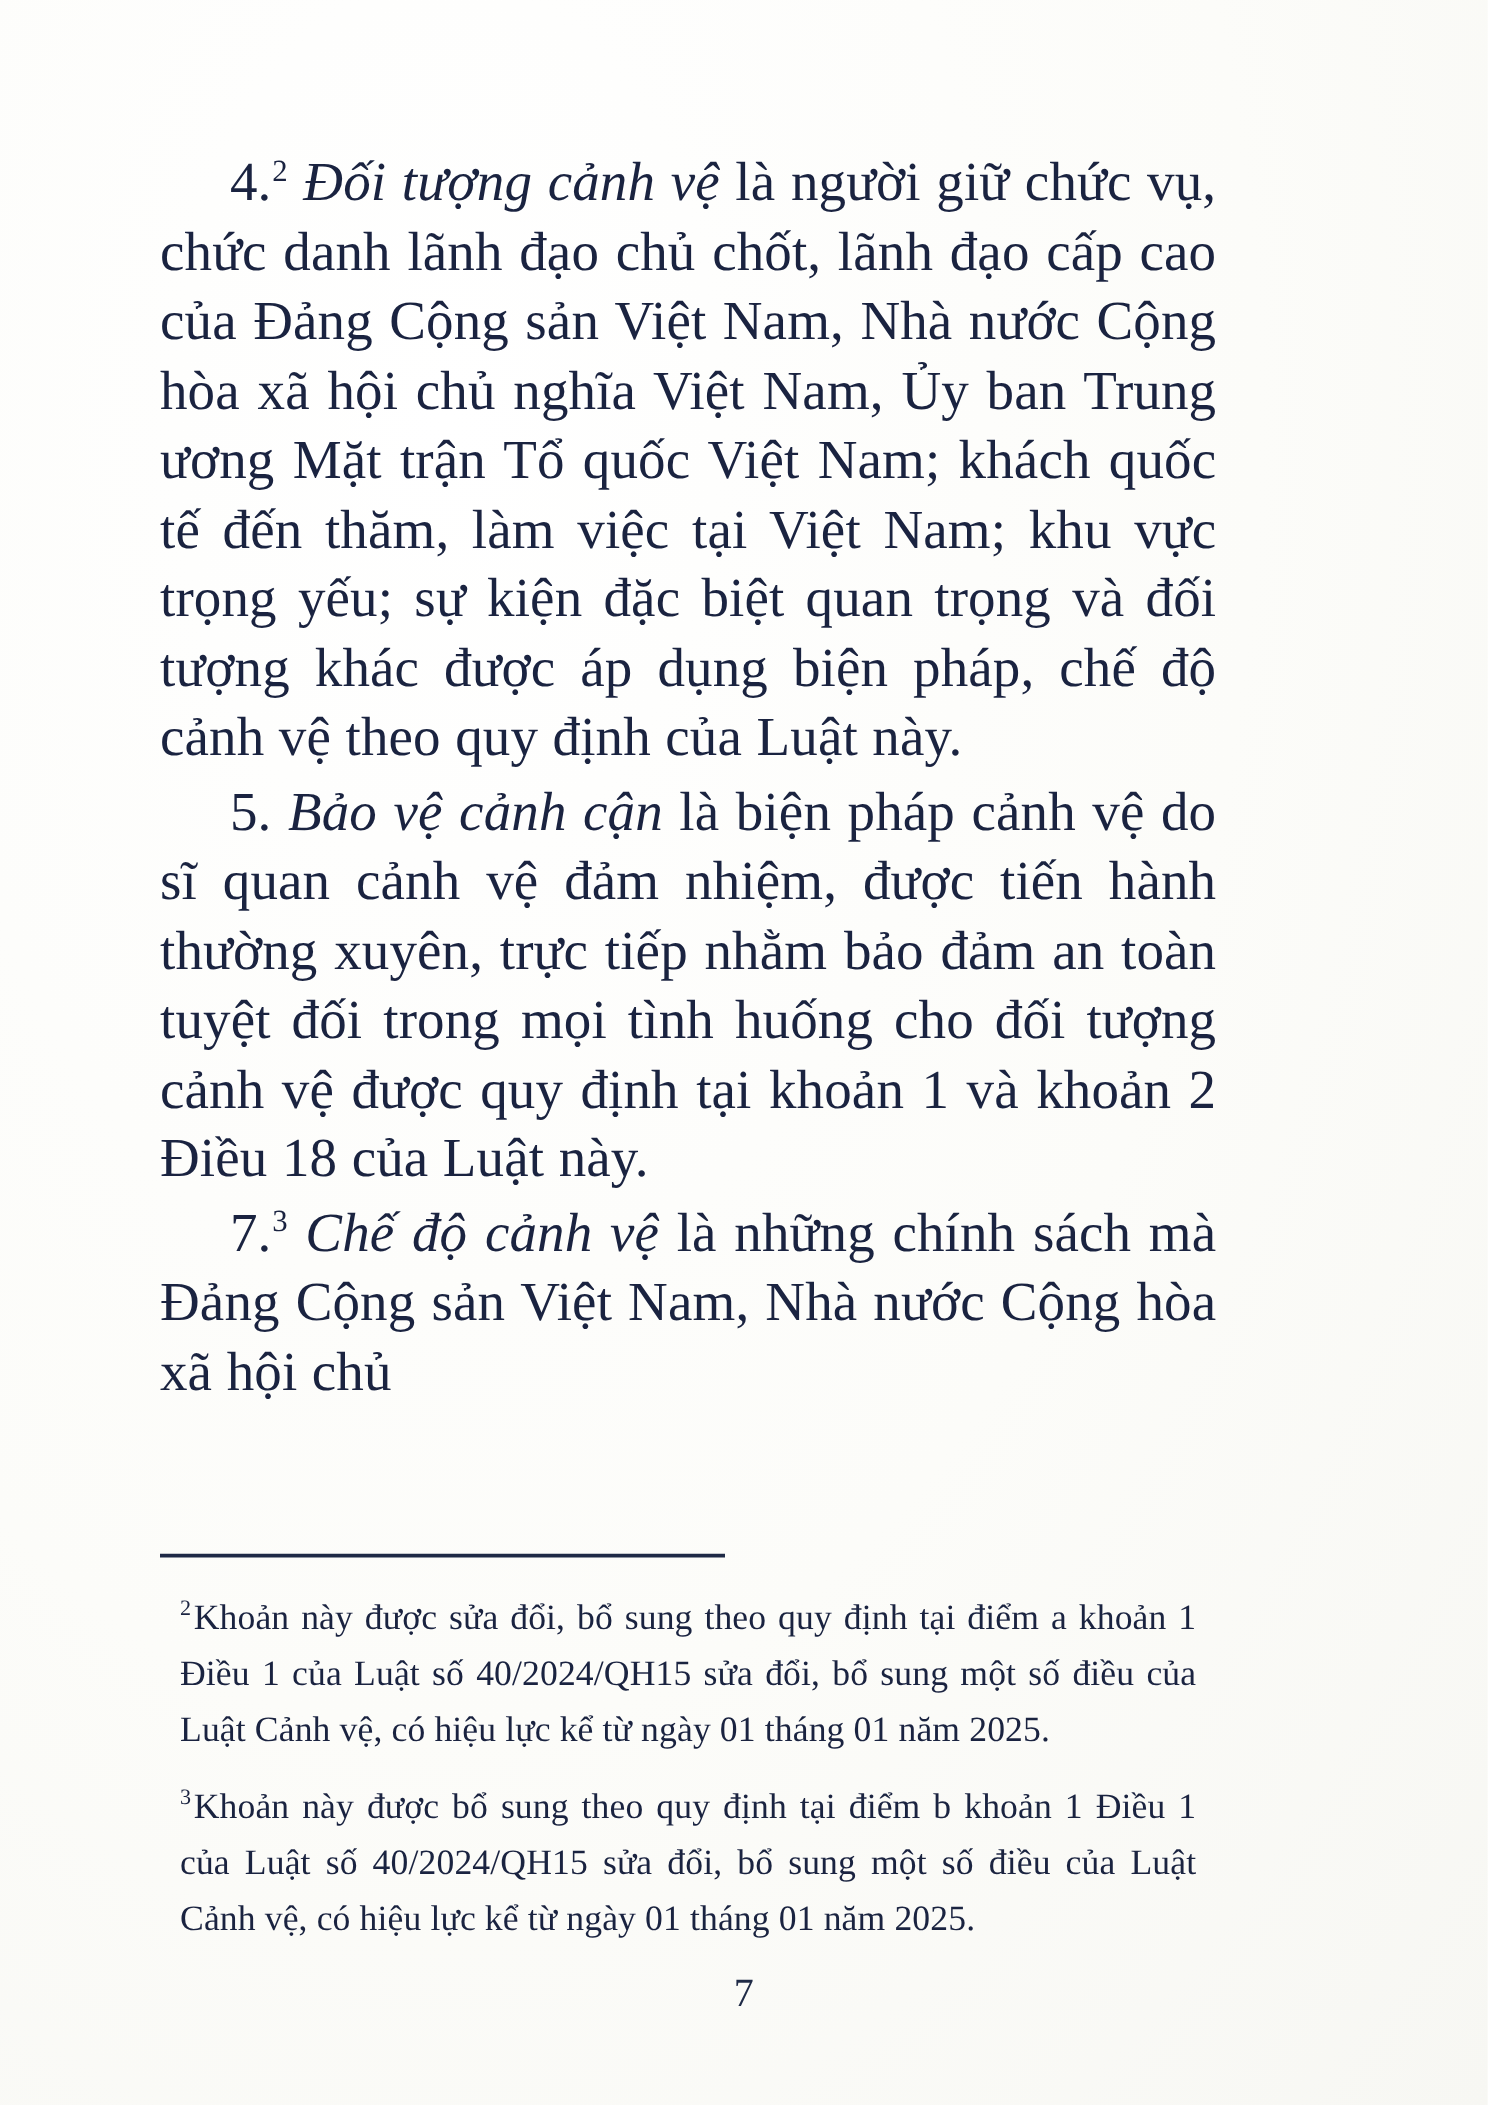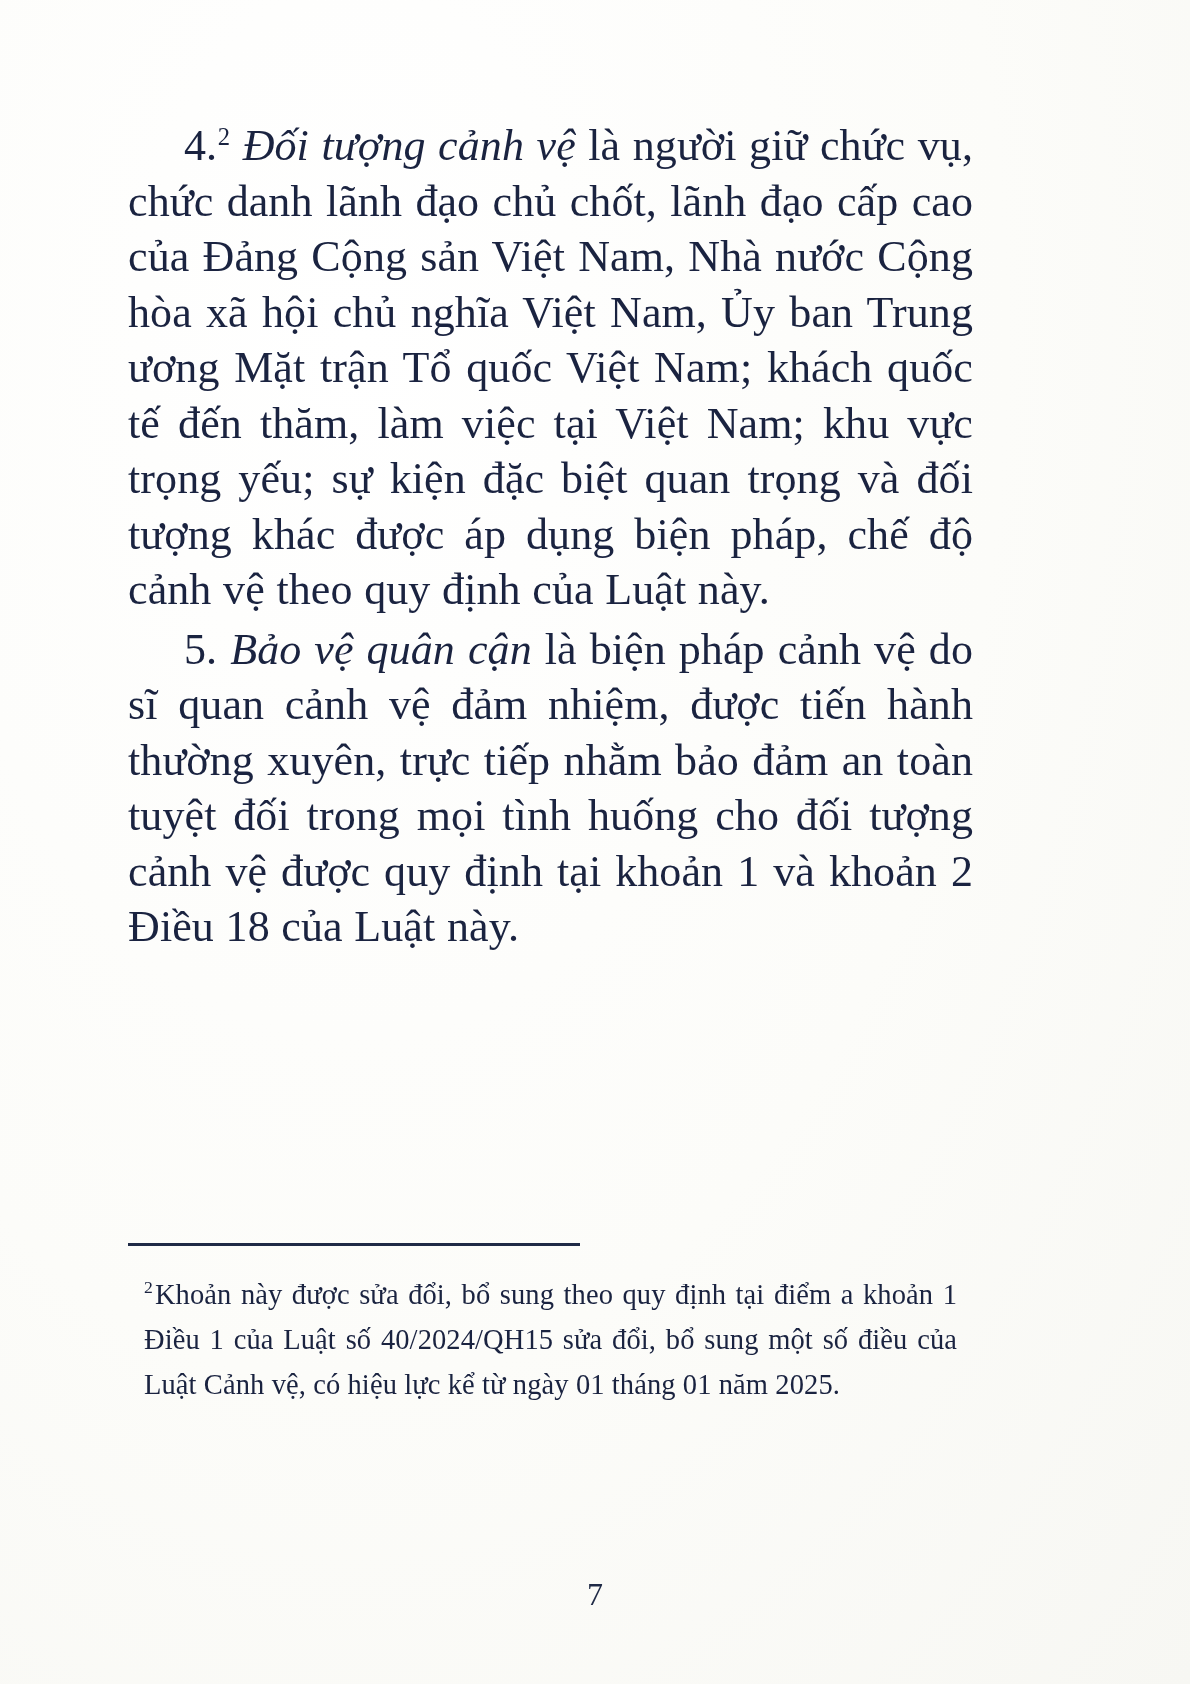--- a/index.html
+++ b/index.html
@@ -103,31 +103,38 @@
 
   <div class="content">
 
     <p class="body-par">
       <span>4.</span><sup class="fnref">2</sup>
       <span class="term">Đối tượng cảnh vệ</span><span> là người giữ chức vụ, chức danh lãnh đạo chủ chốt, lãnh đạo cấp cao của Đảng Cộng sản Việt Nam, Nhà nước Cộng hòa xã hội chủ nghĩa Việt Nam, Ủy ban Trung ương Mặt trận Tổ quốc Việt Nam; khách quốc tế đến thăm, làm việc tại Việt Nam; khu vực trọng yếu; sự kiện đặc biệt quan trọng và đối tượng khác được áp dụng biện pháp, chế độ cảnh vệ theo quy định của Luật này.</span>
     </p>
 
     <p class="body-par">
       <span>5.</span>
-      <span class="term">Bảo vệ quân cận</span><span> là biện pháp cảnh vệ do sĩ quan cảnh vệ đảm nhiệm, được tiến hành thường xuyên, trực tiếp nhằm bảo đảm an toàn tuyệt đối trong mọi tình huống cho đối tượng cảnh vệ được quy định tại khoản 1 và khoản 2 Điều 18 của Luật này.</span>
+      <span class="term">Bảo vệ cảnh cận</span><span> là biện pháp cảnh vệ do sĩ quan cảnh vệ đảm nhiệm, được tiến hành thường xuyên, trực tiếp nhằm bảo đảm an toàn tuyệt đối trong mọi tình huống cho đối tượng cảnh vệ được quy định tại khoản 1 và khoản 2 Điều 18 của Luật này.</span>
     </p>
 
 
+    <p class="body-par tight">
+      <span>7.</span><sup class="fnref">3</sup>
+      <span class="term">Chế độ cảnh vệ</span><span> là những chính sách mà Đảng Cộng sản Việt Nam, Nhà nước Cộng hòa xã hội chủ</span>
+    </p>
 
   </div>
 
   <div class="footnotes">
     <hr class="fn-rule">
 
     <p class="fn-par">
       <span class="fn-num">2</span><span>Khoản này được sửa đổi, bổ sung theo quy định tại điểm a khoản 1 Điều 1 của Luật số 40/2024/QH15 sửa đổi, bổ sung một số điều của Luật Cảnh vệ, có hiệu lực kể từ ngày 01 tháng 01 năm 2025.</span>
     </p>
 
+    <p class="fn-par">
+      <span class="fn-num">3</span><span>Khoản này được bổ sung theo quy định tại điểm b khoản 1 Điều 1 của Luật số 40/2024/QH15 sửa đổi, bổ sung một số điều của Luật Cảnh vệ, có hiệu lực kể từ ngày 01 tháng 01 năm 2025.</span>
+    </p>
   </div>
 
   <div class="page-number">7</div>
 
 </div>
 
 </body></html>

